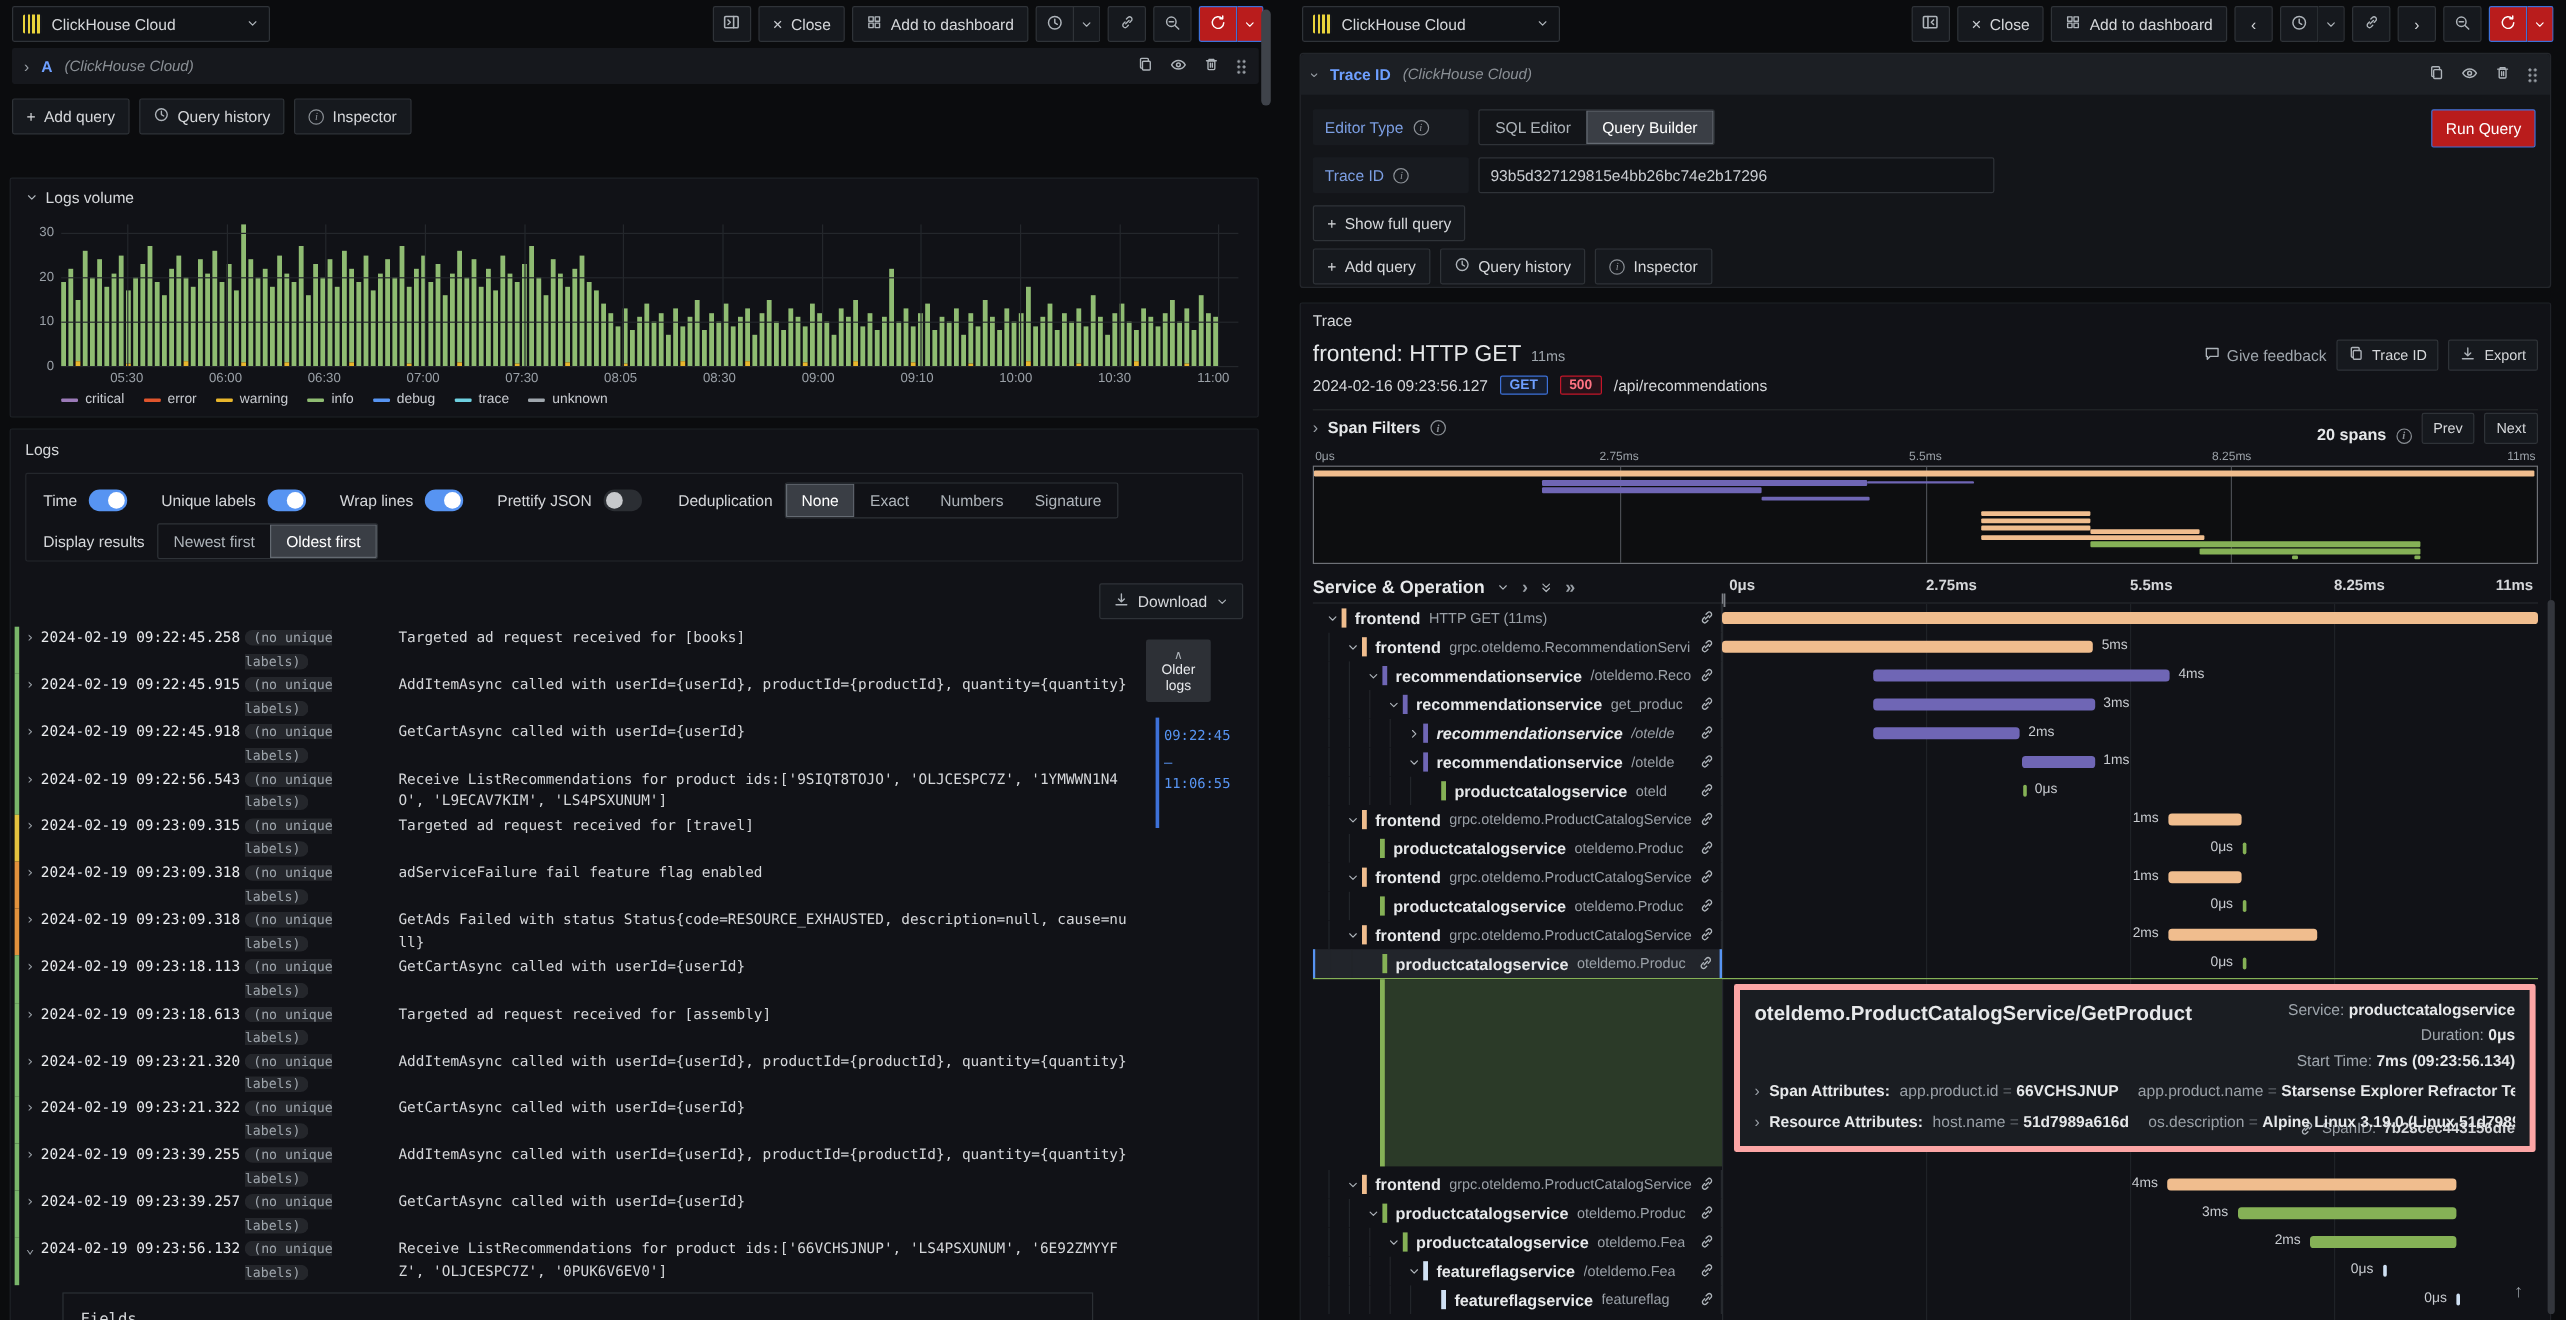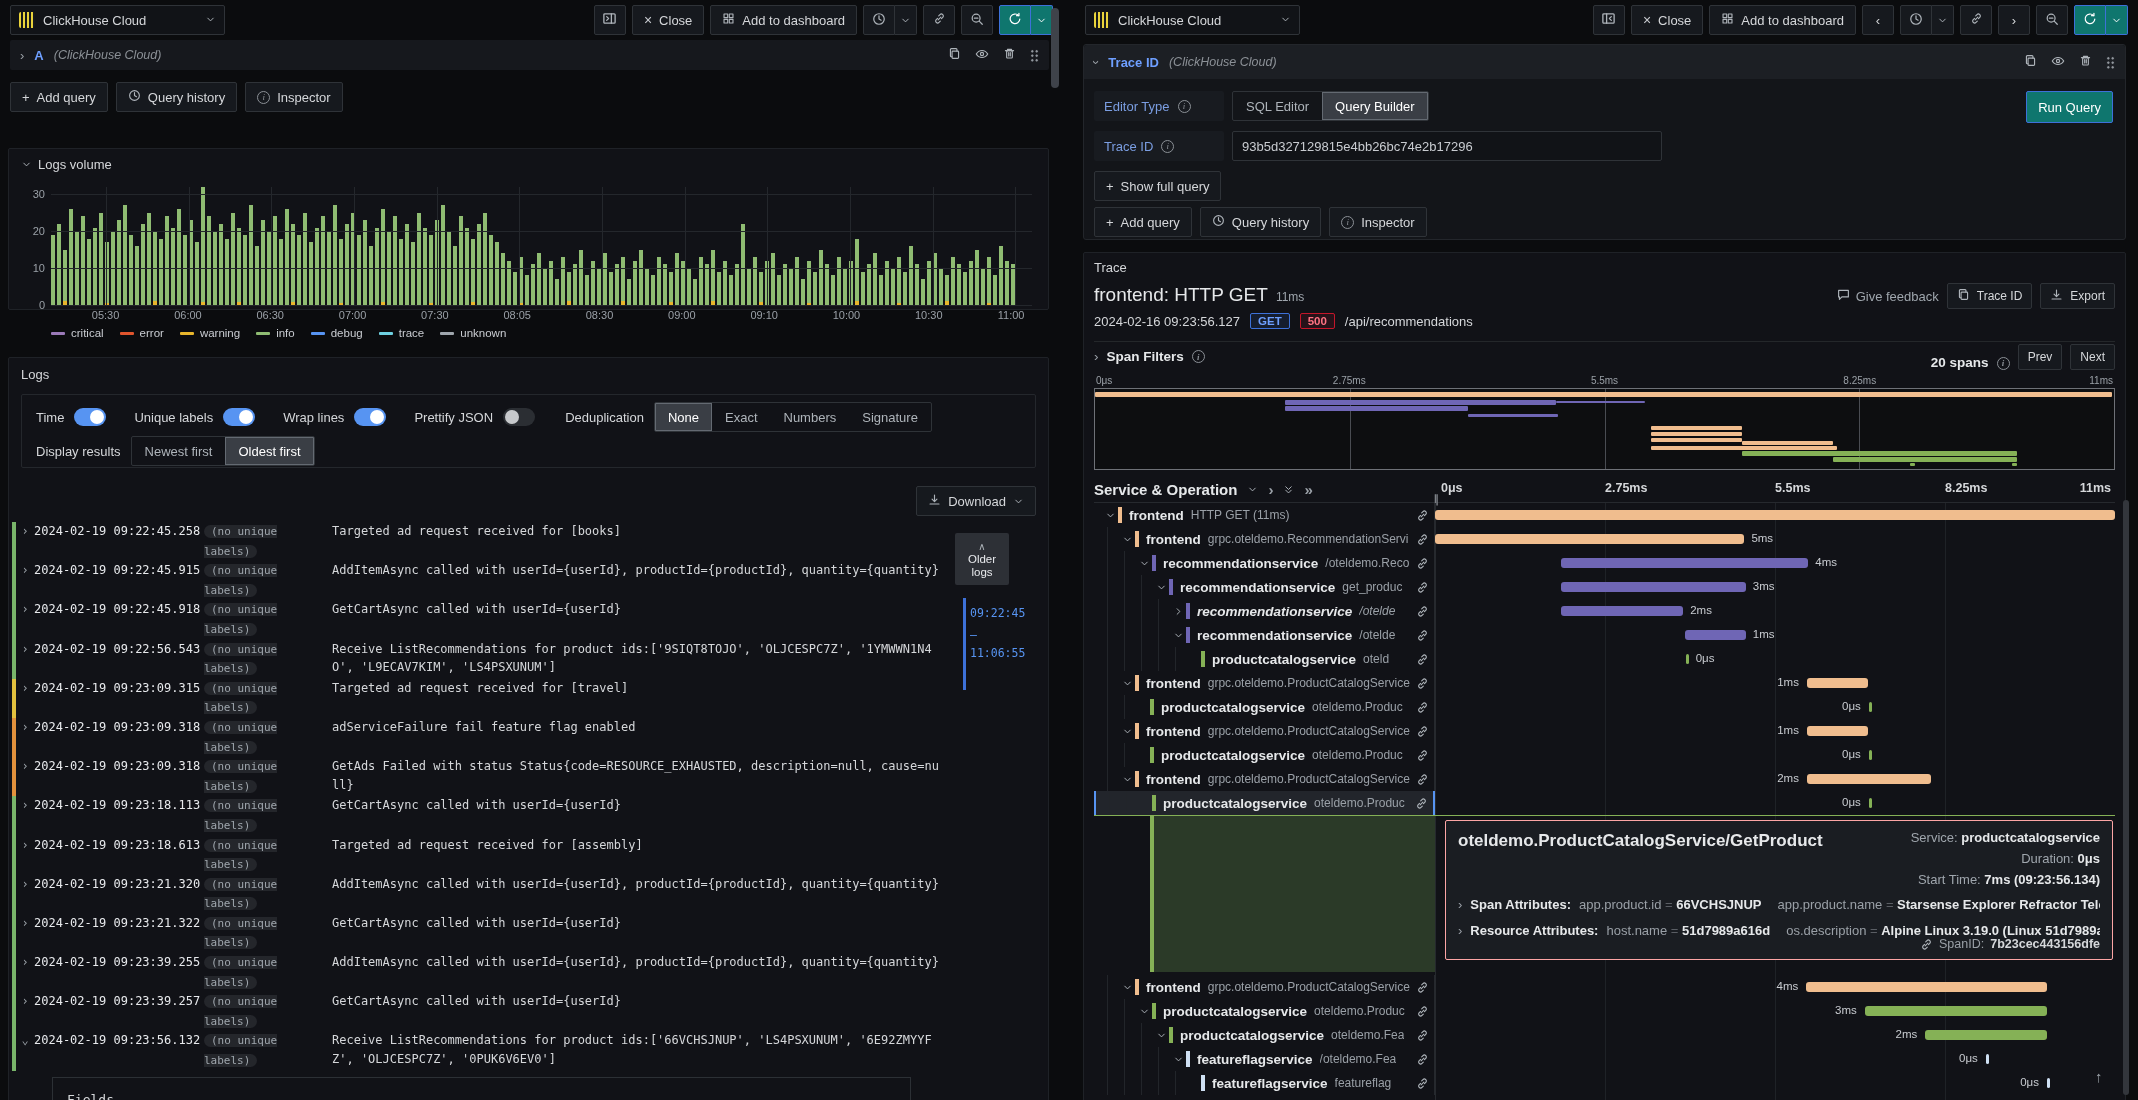--- a/index.html
+++ b/index.html
@@ -14,21 +14,21 @@
   .ds-picker { width:215px; height:30px; border:1px solid #2f3338; border-radius:2px;
     background:#111317; display:flex; align-items:center; gap:8px; padding:0 8px; font-size:13px; }
   .ch-logo { width:16px; height:16px; border-radius:2px; flex:0 0 auto;
     background:repeating-linear-gradient(90deg,#e9d33b 0 2px,#15171b 2px 4px); }
   .ds-caret { margin-left:auto; color:#9aa0a7; }
   .tb-right { margin-left:auto; display:flex; align-items:center; gap:6px; }
   .btn { height:30px; background:#16191e; border:1px solid #2f3338; border-radius:2px;
     color:#d5d7da; font-size:13px; display:inline-flex; align-items:center; gap:7px;
     padding:0 11px; white-space:nowrap; }
   .btn.icon-only { width:32px; padding:0; justify-content:center; }
-  .btn-blue { background:#0f766e; border-color:#3d71d9; color:#fff; }
+  .btn-blue { background:#b91c1c; border-color:#3d71d9; color:#fff; }
   .btn-split { display:inline-flex; }
   .btn-split .btn { border-radius:2px 0 0 2px; }
   .btn-split .btn+.btn { border-left:none; border-radius:0 2px 2px 0; width:22px; padding:0; justify-content:center; }
   .x-glyph { font-size:14px; color:#c9ccd1; }
   
   .q-row { position:absolute; left:10px; right:14px; height:30px; background:#16181d;
     border-radius:2px; display:flex; align-items:center; padding:0 10px; gap:10px; font-size:13px; }
   .q-ref { color:#6e9fff; font-weight:bold; }
   .q-hint { color:#8b9096; font-style:italic; font-size:12.5px; }
   .q-icons { margin-left:auto; display:flex; gap:14px; align-items:center; }
@@ -141,21 +141,21 @@
   .sop { font-size:12px; color:#9aa0a7; margin-left:7px; white-space:nowrap; overflow:hidden; }
   .slink { position:absolute; right:5px; top:5px; background:inherit; }
   .stl { position:relative; flex:1; height:100%; }
   .sbar { position:absolute; top:7px; height:10px; border-radius:3px; }
   .sdur { position:absolute; top:5px; font-size:11.5px; color:#c9ccd1; white-space:nowrap; }
   
   #tip-block { position:relative; height:160px; border-top:1px solid #85b156; }
   #hover-green { position:absolute; left:56px; width:285px; top:0; height:156px; background:#2b3a28;
     border-left:4px solid #85b156; }
   #tip-panel { position:absolute; left:351px; right:2px; top:4px; height:140px; background:#1a1d22;
-    border:1px solid #fca5a5; border-radius:2px; padding:8px 12px; }
+    border:5px solid #fca5a5; border-radius:2px; padding:8px 12px; }
   #tip-title { font-size:17px; color:#e6e8ea; font-weight:bold; position:absolute; left:12px; top:10px; }
   #tip-info { position:absolute; right:12px; top:6px; text-align:right; font-size:13px; line-height:21px; }
   #tip-info b { color:#e6e8ea; }
   .tip-attr { position:absolute; left:12px; right:12px; font-size:13px; color:#9aa0a7;
     display:flex; gap:8px; align-items:center; white-space:nowrap; overflow:hidden; }
   .tip-attr b { color:#e6e8ea; }
   .attr-div { color:#5a5e64; }
   #tip-spanid { position:absolute; right:12px; bottom:8px; font-size:12.5px; color:#9aa0a7;
     display:flex; gap:6px; align-items:center; }
   #tip-spanid b { color:#d5d7da; }
@@ -282,21 +282,21 @@
             <path d="M8 4.5V8l2.4 1.4"></path>
           </svg></span>
         <span>Query history</span>
       </button>
     <button class="btn">
         <span class="info-i">i</span>
         <span>Inspector</span>
       </button>
   </div>
 
-  <div class="panel" style="left:8px;right:14px;top:148px;height:162px">
+  <div class="panel" style="left:8px;right:14px;top:148px;height:200px">
     <div class="panel-title" style="margin:8px 0 0 12px">
       <span class="chev">
           <svg class="ic" width="11" height="11" viewBox="0 0 16 16">
             <path d="M4 6l4 4 4-4"></path>
           </svg>
         </span>
       <span>Logs volume</span>
     </div>
     <div id="vol-plot">
       <div id="vol-bars">

